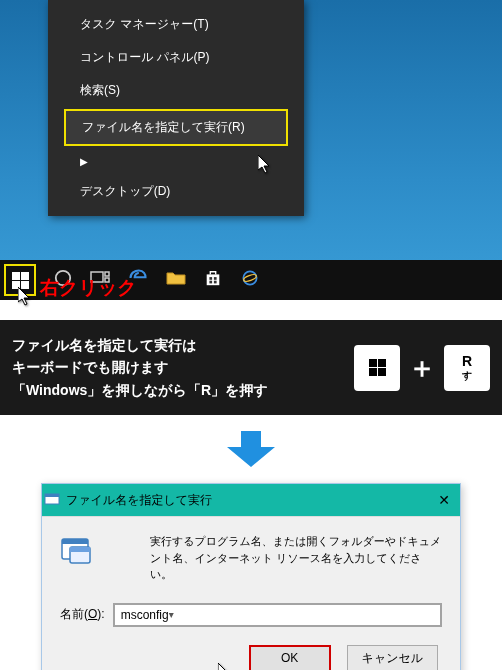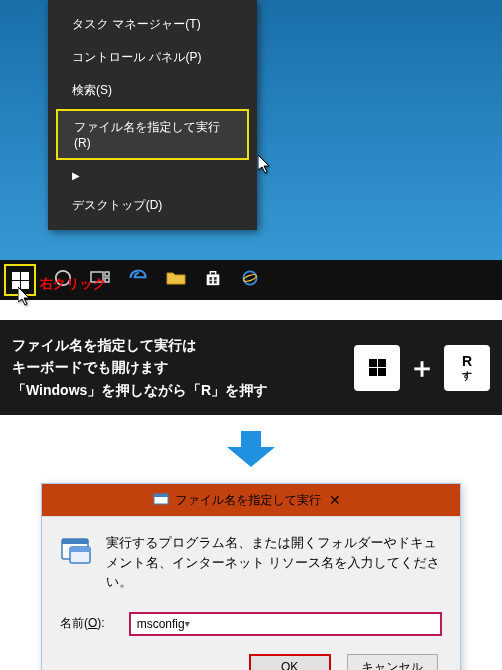--- a/index.html
+++ b/index.html
@@ -1,65 +1,65 @@
 <!DOCTYPE html>
 <html><head>
 <meta charset="utf-8">
 <style>
 * { margin: 0; padding: 0; box-sizing: border-box; }
 body { font-family: "Meiryo", "Yu Gothic", sans-serif; font-size: 12px; width: 502px; background: #fff; }
 
 
 .desktop-area { position: relative; width: 502px; height: 300px; background: linear-gradient(180deg, #1a6ea8 0%, #2d8cc8 60%, #3a9ed8 100%); }
-.context-menu { position: absolute; left: 48px; top: 0; width: 209px; background: #2b2b2b; color: #fff; padding: 8px 4px; box-shadow: 2px 2px 8px rgba(0,0,0,0.5); }
+.context-menu { position: absolute; left: 48px; top: 0; width: 256px; background: #2b2b2b; color: #fff; padding: 8px 12px; box-shadow: 2px 2px 8px rgba(0,0,0,0.5); }
 .menu-item { padding: 8px 20px; font-size: 12px; cursor: pointer; display:flex; justify-content: space-between; align-items:center; }
 .menu-item.highlighted { border: 2px solid #f0e000; background: #3a3a3a; margin: 2px 4px; padding: 8px 16px; }
 .menu-arrow { font-size: 10px; }
 .cursor { position: absolute; pointer-events: none; }
 .cursor svg { filter: drop-shadow(1px 1px 1px rgba(0,0,0,0.5)); }
 
 .taskbar { position: absolute; bottom: 0; left: 0; right: 0; height: 40px; background: #101010; display: flex; align-items: center; padding: 0 4px; gap: 18px; }
 .start-button { width: 32px; height: 32px; border: 2px solid #f0e000; display:flex; align-items:center; justify-content:center; }
 .win-logo { display: grid; grid-template-columns: 8px 8px; grid-template-rows: 8px 8px; gap: 1px; }
 .win-logo span { background: #fff; }
 .taskbar-icon { color: #ccc; font-size: 16px; }
 .taskbar-icon.edge svg { width:20px; height:20px; }
 .taskbar-icon.explorer { color: #f0c040; }
 .taskbar-icon.store svg { width:18px; height:18px; }
 
-.right-click-label { position: absolute; left: 40px; top: 275px; color: #ff0000; font-size: 13px; font-weight: bold; }
+.right-click-label { position: absolute; left: 40px; top: 275px; color: #ff0000; font-size: 19px; font-weight: bold; }
 .start-cursor { position: absolute; left: 18px; bottom: -10px; }
 
 
 .instruction-banner { background: #1a1a1a; color: #fff; padding: 14px 12px; display: flex; align-items: center; justify-content: space-between; margin-top: 20px; gap: 7px; }
 .instruction-text { font-size: 14px; line-height: 1.6; font-weight: bold; }
 .key-combo { display: flex; align-items: center; gap: 8px; }
 .key { width: 46px; height: 46px; border: 2px solid #fff; border-radius: 4px; background: #fff; color: #000; display:flex; flex-direction:column; align-items:center; justify-content:center; font-size: 14px; font-weight:bold; }
 .key.win .win-logo span { background: #000; }
 .key-plus { color: #fff; font-size: 28px; font-weight: bold; }
 .key-sub { font-size: 10px; }
 
 
 .arrow-down { display: flex; justify-content: center; padding: 14px 0; }
 .arrow-down svg { width: 56px; height: 40px; }
 
 
 .run-dialog-wrap { display:flex; justify-content:center; padding-bottom: 16px; }
 .run-dialog { width: 420px; border: 1px solid #a8c8e8; background: #f0f0f0; box-shadow: 2px 2px 8px rgba(0,0,0,0.2); }
-.dialog-titlebar { display:flex; align-items:center; justify-content:center; padding: 6px 24px; background: #c2410c; border-bottom: 1px solid #ddd; }
+.dialog-titlebar { display:flex; align-items:center; justify-content:space-between; padding: 6px 2px; background: #14b8a6; border-bottom: 1px solid #ddd; }
 .dialog-title-left { display:flex; align-items:center; gap:6px; }
 .dialog-close { font-size: 14px; cursor: pointer; padding: 2px 8px; }
 .dialog-body { padding: 16px 18px 18px 18px; }
 .dialog-desc { display:flex; gap: 12px; margin-bottom: 20px; }
 .run-icon { flex-shrink: 0; }
-.run-desc-text { font-size: 13px; line-height: 1.5; }
-.name-row { display:flex; align-items:center; gap: 24px; margin-bottom: 18px; }
+.run-desc-text { font-size: 11px; line-height: 1.5; margin-left: 44px; }
+.name-row { display:flex; align-items:center; gap: 8px; margin-bottom: 18px; }
 .name-label { font-size: 12px; }
 .name-label u { text-decoration: underline; }
-.name-input { flex: 1; border: 2px solid #be185d; padding: 3px 6px; font-size: 12px; background:#fff; display:flex; align-items:center; }
+.name-input { flex: 1; border: 2px solid #a3a3a3; padding: 3px 6px; font-size: 12px; background:#fff; display:flex; align-items:center; }
 .name-input-caret { font-size:10px; color:#555; }
 .button-row { display:flex; justify-content:flex-end; gap: 16px; padding-right: 4px; position:relative; }
 .dlg-btn { min-width: 82px; padding: 4px 14px; font-size: 12px; background: #e8e8e8; border: 1px solid #aaa; cursor:pointer; text-align:center; }
 .dlg-btn.ok { border: 2px solid #d00000; background: #e1e1e1; }
 .ok-cursor { position:absolute; left: 158px; top: 18px; }
 </style>
 </head>
 <body>
 
 <div class="desktop-area">

